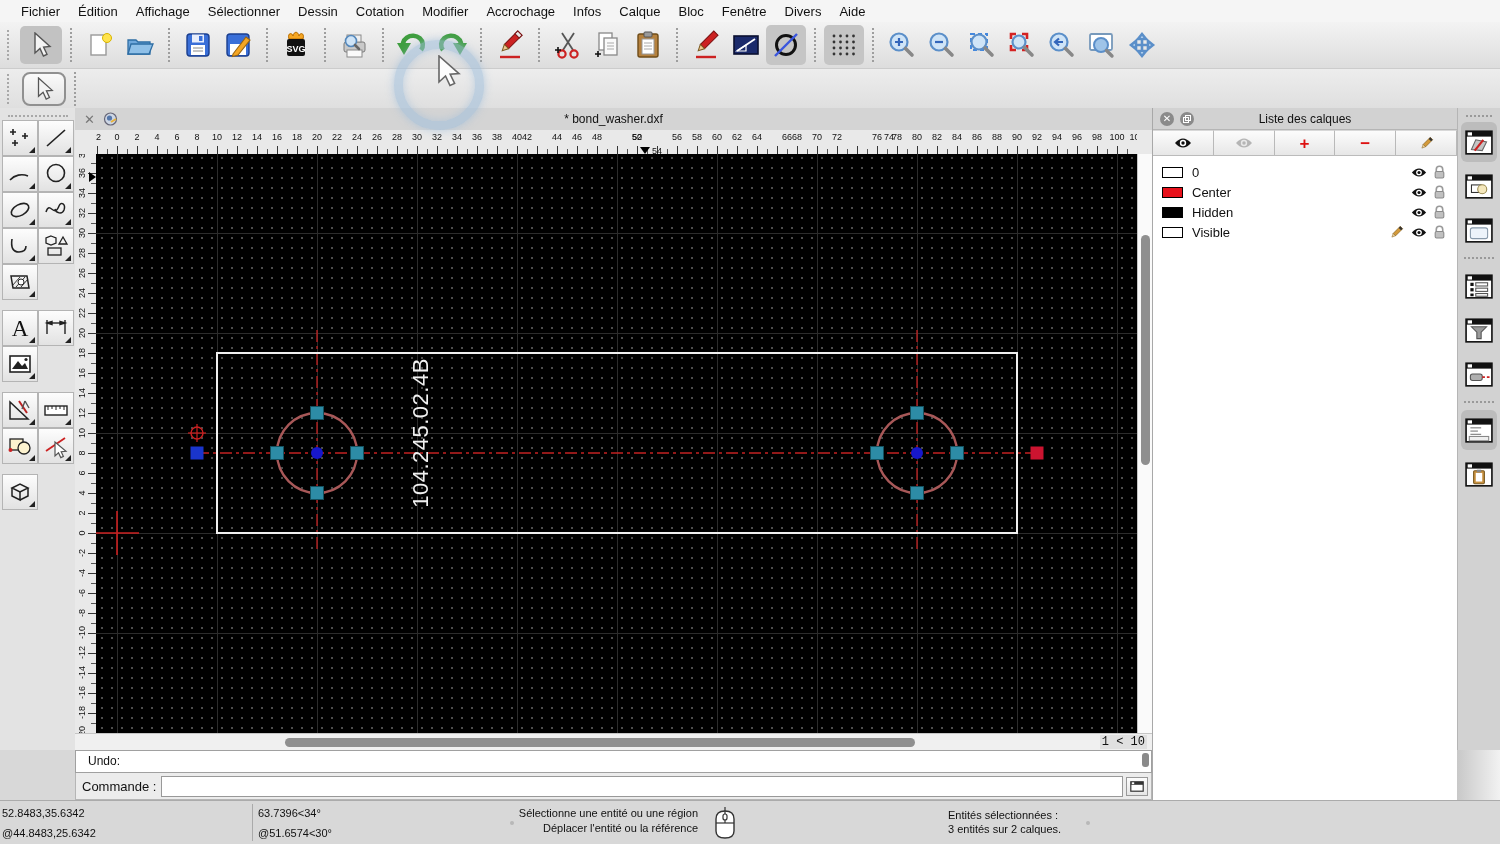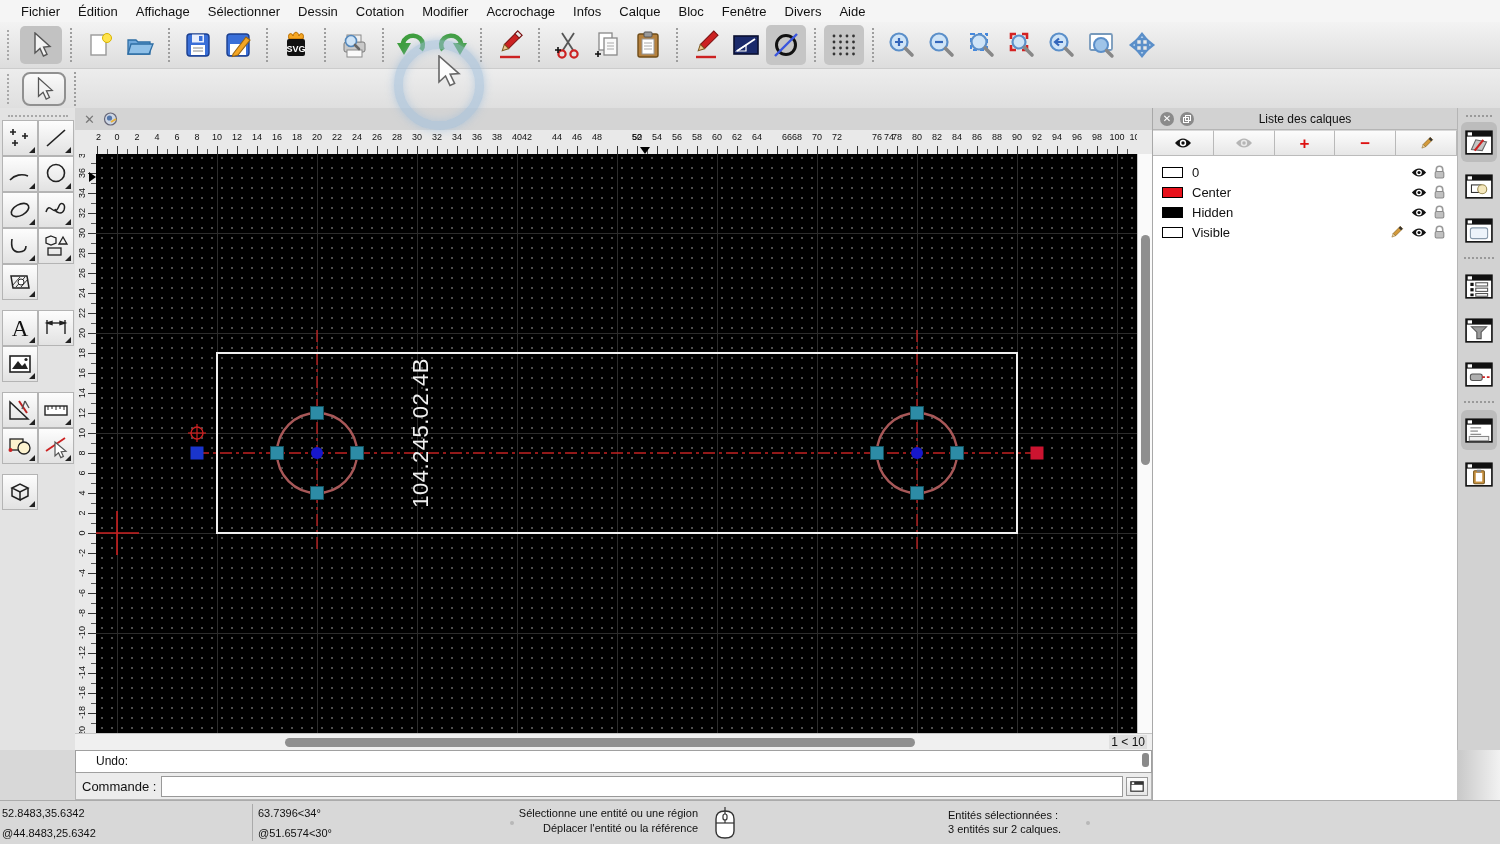--- a/index.html
+++ b/index.html
@@ -63,21 +63,21 @@
   .canvas { position:relative; width:1041px; height:579px; background-color:#000;
     background-image:
       radial-gradient(circle, #4d4d4d 0, #4d4d4d 0.8px, transparent 1.1px),
       linear-gradient(90deg, #2c2c2c 1px, transparent 1px),
       linear-gradient(#2c2c2c 1px, transparent 1px);
     background-size:10px 10px, 100px 100%, 100% 100px;
     background-position:1px 9px, 21px 0, 0 79px; }
   .canvas svg { position:absolute; left:0; top:0; }
   .vscroll { width:15px; background:#fafafa; border-left:1px solid #c5c5c5; position:relative; }
   .vthumb { position:absolute; left:3px; width:9px; background:#8f8f8f; border-radius:5px; }
-  .hscroll-row { height:17px; background:#f0f0f0; border-top:1px solid #c5c5c5; position:relative; }
+  .hscroll-row { height:17px; background:#f0f0f0; border-top:1px solid #c5c5c5; position:relative;font-family:Liberation Mono, monospace; }
   .hthumb { position:absolute; top:4px; height:9px; background:#8f8f8f; border-radius:5px; }
   .gridscale { position:absolute; right:5px; top:1px; font-size:12px; color:#111; background:#e0e0e0; padding:0 2px; }
   
   .right-panel { width:305px; background:#ffffff; border-left:1px solid #a8a8a8; display:flex; flex-direction:column; }
   .rp-header { height:22px; background:#d2d2d2; border-bottom:1px solid #b5b5b5; position:relative; font-size:12px; line-height:22px; text-align:center; }
   .rp-circle { position:absolute; top:4px; width:14px; height:14px; border-radius:50%; background:#8a8a8a; color:#fff; font-size:10px; line-height:14px; text-align:center; }
   .rp-close { left:7px; }
   .rp-detach { left:27px; display:flex; align-items:center; justify-content:center; }
   .rp-toolbar { display:flex; height:26px; border-bottom:1px solid #bbb; background:#eee; }
   .rp-tb-btn { flex:1; border-right:1px solid #b9b9b9; border-top:1px solid #d8d8d8; background:linear-gradient(#fcfcfc,#e7e7e7); display:flex; align-items:center; justify-content:center; }
@@ -89,21 +89,21 @@
   
   .dock-strip { width:43px; background:#d2d2d2; border-left:1px solid #b5b5b5; display:flex; flex-direction:column; align-items:center; padding-top:4px; }
   .dock-handle { width:26px; border-top:2px dotted #999; margin:3px 0 5px 0; }
   .dock-btn { width:36px; height:40px; display:flex; align-items:center; justify-content:center; margin-bottom:4px; }
   .dock-btn.pressed { background:#bcbcbc; border-radius:6px; }
   .dock-sep { width:30px; border-top:2px dotted #999; margin:3px 0 7px 0; }
   
   .bottom-zone { height:50px; display:flex; }
   .bz-left { width:75px; background:#d8d8d8; }
   .cmd-widget { width:1077px; display:flex; flex-direction:column; }
-  .history-row { height:23px; background:#fff; border:1px solid #a0a0a0; font-size:12px; line-height:21px; padding-left:20px; position:relative; }
+  .history-row { height:23px; background:#fff; border:1px solid #a0a0a0; font-size:12px; line-height:21px; padding-left:12px; position:relative; }
   .hist-scroll { position:absolute; right:2px; top:2px; width:7px; height:17px; background:#fff; }
   .hist-thumb { width:7px; height:14px; background:#8a8a8a; border-radius:3px; }
   .cmd-row { height:27px; background:#ececec; border:1px solid #b5b5b5; border-top:none; display:flex; align-items:center; font-size:13px; padding:0 3px; }
   .cmd-label { margin:0 5px 0 3px; white-space:nowrap; }
   .cmd-input { flex:1; height:21px; border:1px solid #999; background:#fff; font-size:13px; padding:0 4px; outline:none; font-family:"Liberation Sans",sans-serif; }
   .cmd-btn { width:22px; height:19px; margin-left:3px; background:linear-gradient(#fcfcfc,#e5e5e5); border:1px solid #999; display:flex; align-items:center; justify-content:center; }
   .bz-right { width:305px; background:#fff; border-left:1px solid #a8a8a8; }
   .bz-strip { width:43px; background:linear-gradient(90deg,#c8c8c8,#f2f2f2); }
   
   .statusbar { height:44px; background:#d8d8d8; border-top:1px solid #ababab; position:relative; font-size:11px; }
@@ -495,20 +495,21 @@
   </div>
 
   <div class="doc-area">
     <div class="tabbar">
       <span class="tab-close">✕</span>
       <svg class="tab-doc-icon" width="16" height="16" viewBox="0 0 16 16">
           <circle cx="7.5" cy="8" r="6" fill="#cdd6e4" stroke="#667" stroke-width="1.2"></circle>
           <circle cx="6.5" cy="7" r="2.6" fill="#5577aa"></circle>
           <line x1="8" y1="11" x2="13" y2="8" stroke="#e8b23a" stroke-width="2"></line>
         </svg>
+      <span class="tab-title">* bond_washer.dxf</span>
     </div>
     <div class="ruler-row">
       <div class="ruler-corner"></div>
       <div class="hruler" id="hruler">
           <span class="hlab" style="left: 1px;">-2</span>
           <span class="hlab" style="left: 21px;">0</span>
           <span class="hlab" style="left: 41px;">2</span>
           <span class="hlab" style="left: 61px;">4</span>
           <span class="hlab" style="left: 81px;">6</span>
           <span class="hlab" style="left: 101px;">8</span>
@@ -527,21 +528,21 @@
           <span class="hlab" style="left: 361px;">34</span>
           <span class="hlab" style="left: 381px;">36</span>
           <span class="hlab" style="left: 401px;">38</span>
           <span class="hlab" style="left: 421px;">40</span>
           <span class="hlab" style="left: 431px;">42</span>
           <span class="hlab" style="left: 461px;">44</span>
           <span class="hlab" style="left: 481px;">46</span>
           <span class="hlab" style="left: 501px;">48</span>
           <span class="hlab" style="left: 521px; padding-left: 40px;">50</span>
           <span class="hlab" style="left: 541px;">52</span>
-          <span class="hlab" style="left: 561px;">54</span>
+          <span class="hlab" style="left: 561px; margin-top: 14px;">54</span>
           <span class="hlab" style="left: 581px;">56</span>
           <span class="hlab" style="left: 601px;">58</span>
           <span class="hlab" style="left: 621px;">60</span>
           <span class="hlab" style="left: 641px;">62</span>
           <span class="hlab" style="left: 661px;">64</span>
           <span class="hlab" style="left: 681px; margin-left: 10px;">66</span>
           <span class="hlab" style="left: 701px;">68</span>
           <span class="hlab" style="left: 721px;">70</span>
           <span class="hlab" style="left: 741px;">72</span>
           <span class="hlab" style="left: 761px; margin-left: 32px;">74</span>

